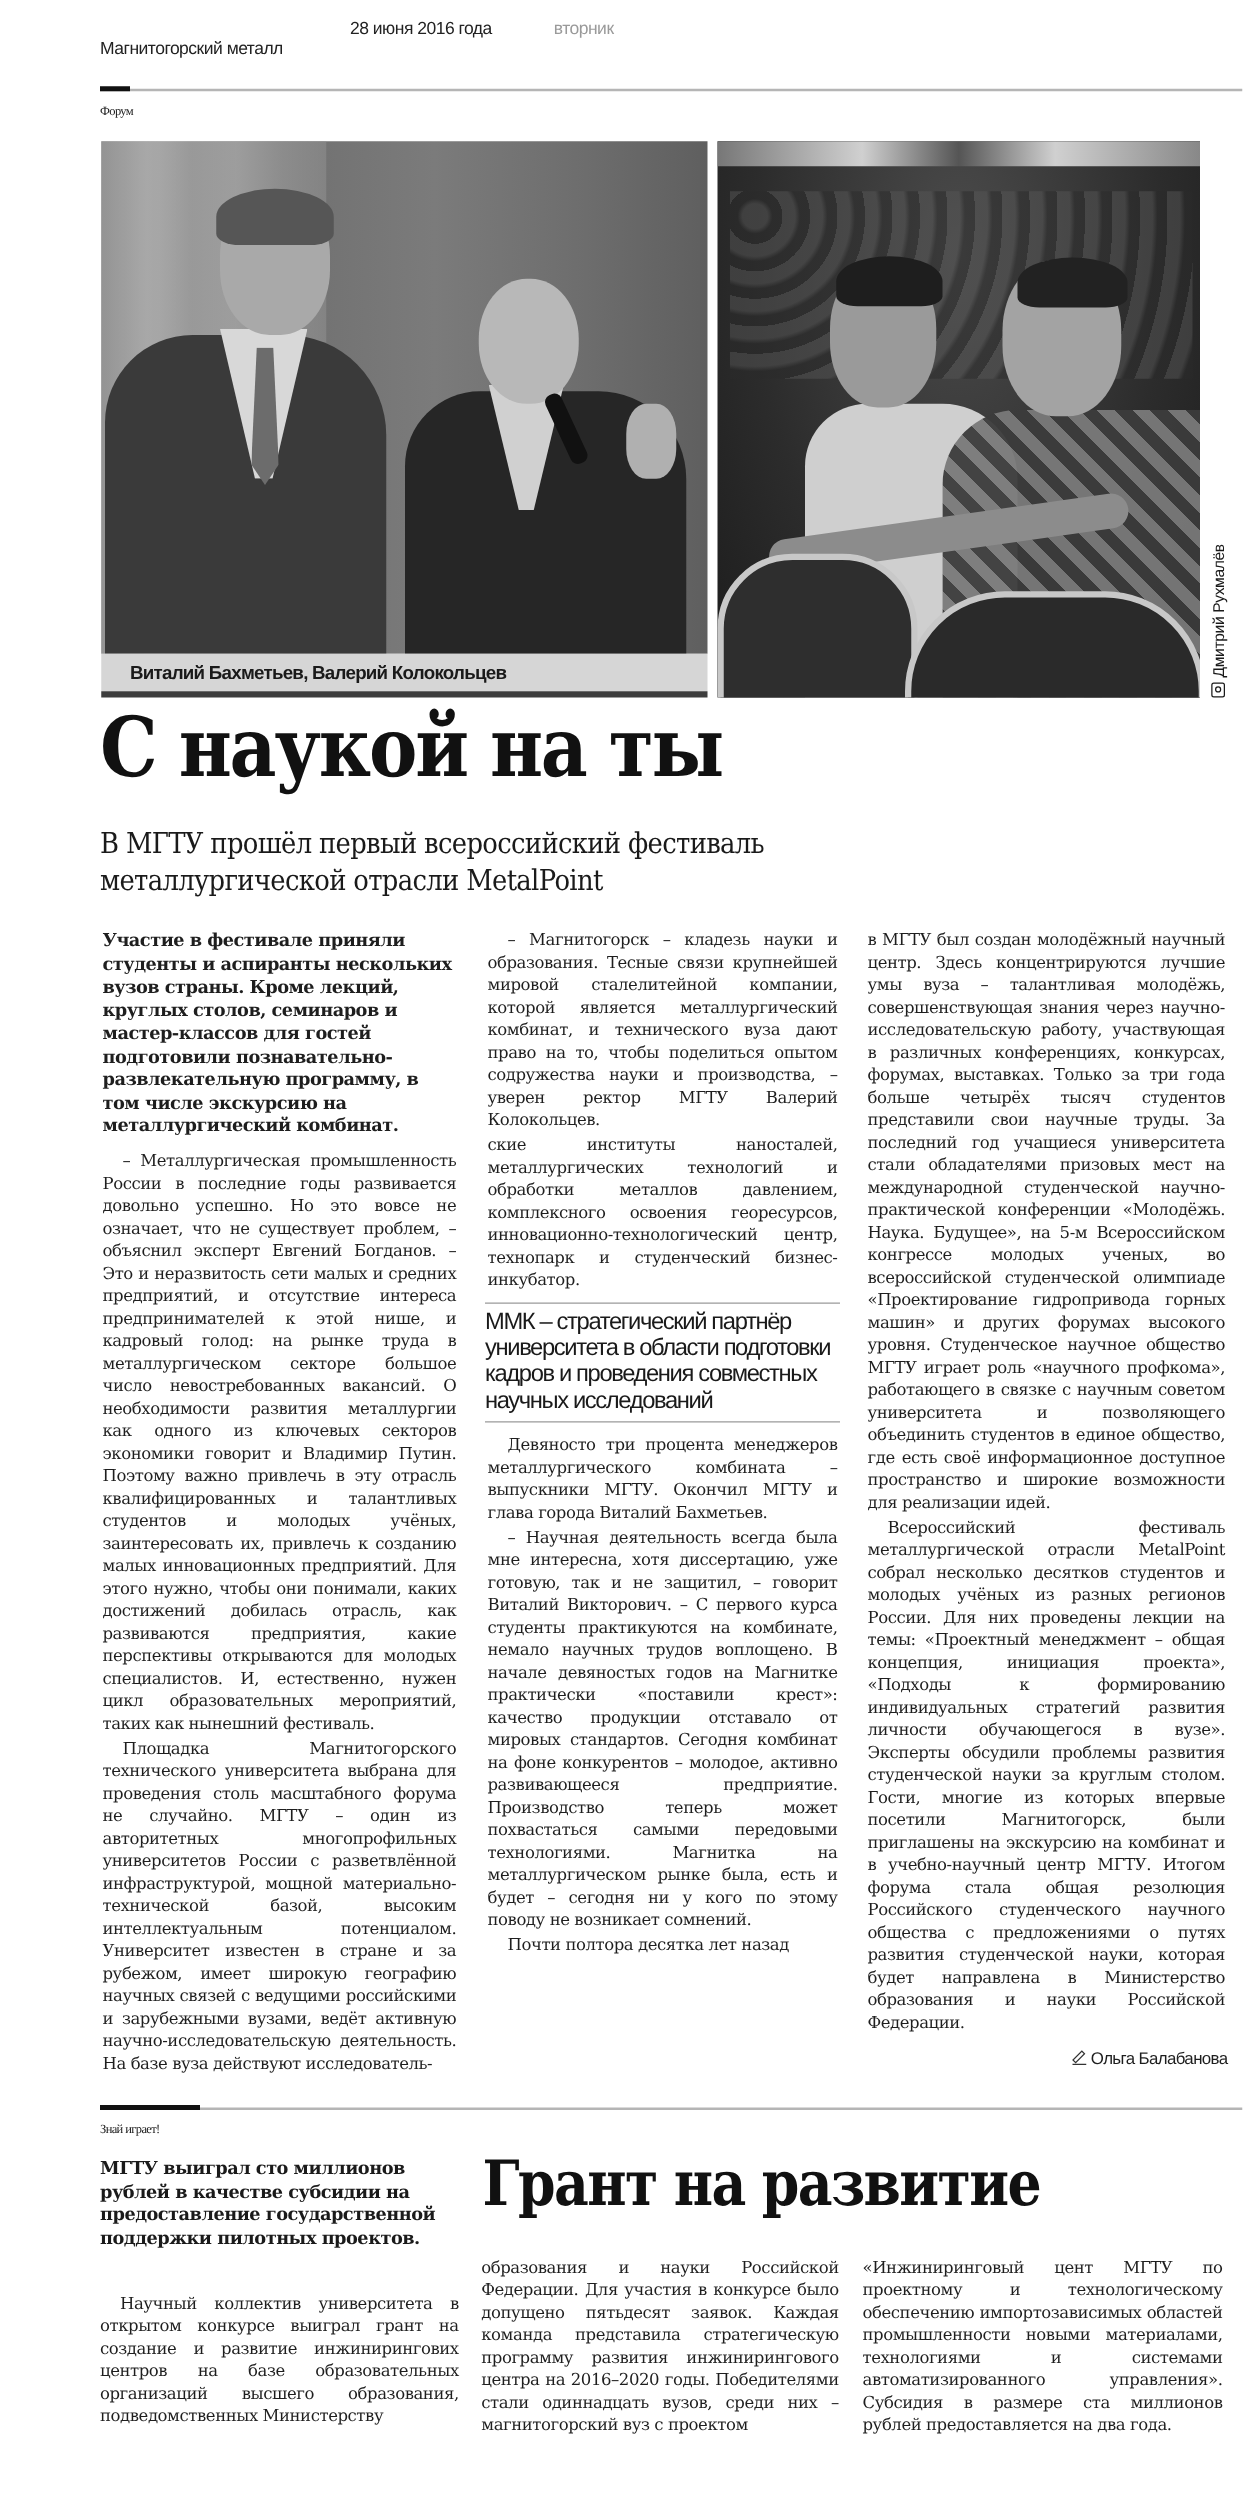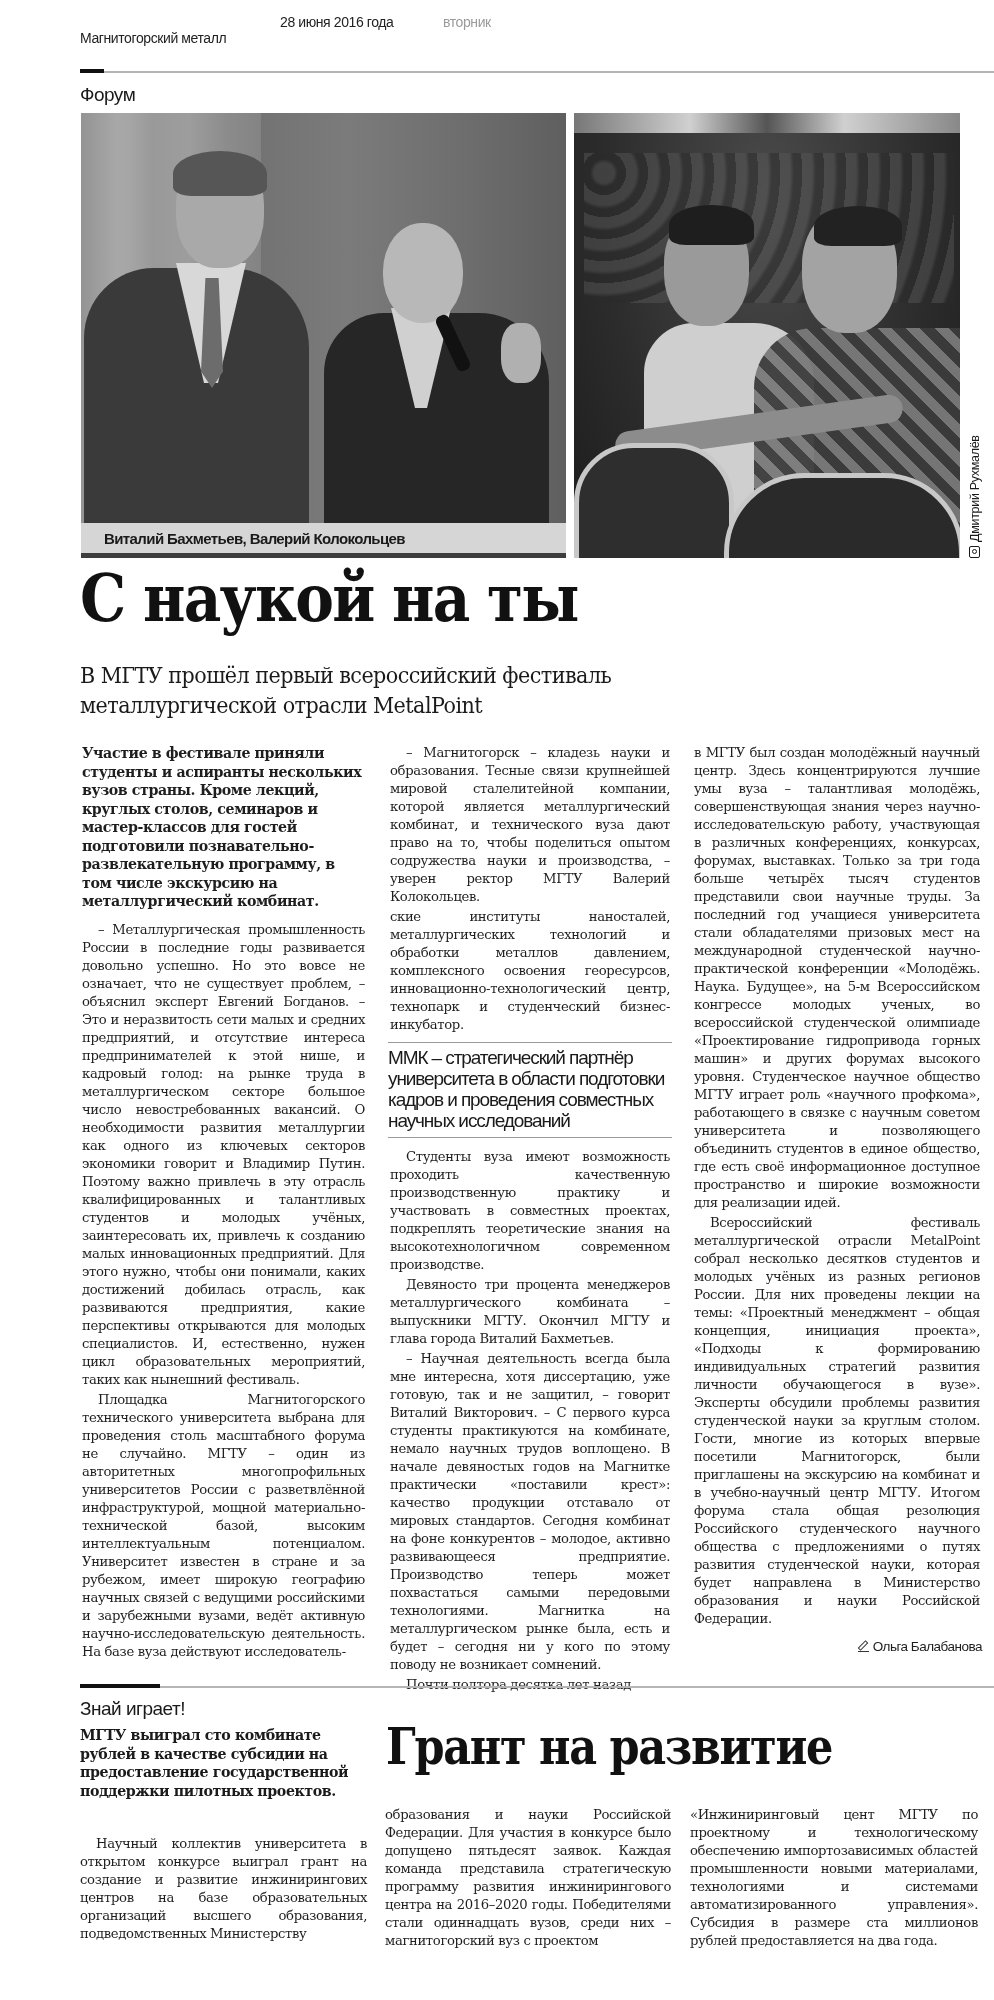--- a/index.html
+++ b/index.html
@@ -8,21 +8,21 @@
   
   .masthead { position: absolute; top: 14px; left: 80px; font-family: "Liberation Sans", sans-serif; font-size: 14px; letter-spacing: -0.4px; color: #222; }
   .masthead span { display: inline-block; }
   .mh-paper { position: absolute; left: 0; top: 16px; white-space: nowrap; }
   .mh-date { position: absolute; left: 200px; top: 0; white-space: nowrap; }
   .mh-day { position: absolute; left: 363px; top: 0; white-space: nowrap; color: #9a9a9a; }
 
   
   .rule { position: absolute; height: 2px; background: #b5b5b5; }
   .rule-thick { position: absolute; height: 4px; background: #111; }
-  .section-label { position: absolute; font-family: Liberation Sans, sans-serif; font-size: 19px; letter-spacing: -0.5px; color: #1a1a1a; }
+  .section-label { position: absolute; font-family: Liberation Serif, serif; font-size: 10px; letter-spacing: -0.5px; color: #1a1a1a; }
 
   
   .photo { position: absolute; overflow: hidden; }
   .photo-left { left: 81px; top: 113px; width: 485px; height: 410px; background: linear-gradient(90deg, #8a8a8a 0%, #9c9c9c 10%, #707070 30%, #7b7b7b 55%, #6d6d6d 80%, #5f5f5f 100%); }
   .photo-right { left: 574px; top: 113px; width: 386px; height: 445px; background: radial-gradient(ellipse at 50% 20%, #4b4b4b 0%, #2c2c2c 60%, #1c1c1c 100%); }
   .caption-bar { position: absolute; left: 81px; top: 523px; width: 485px; height: 30px; background: rgba(210,210,210,0.92); }
   .caption-bar-bottom { position: absolute; left: 81px; top: 553px; width: 485px; height: 5px; background: #3d3d3d; }
   .caption-text { position: absolute; left: 104px; top: 530px; font-family: "Liberation Sans", sans-serif; font-size: 15px; letter-spacing: -0.6px; color: #1a1a1a; white-space: nowrap; font-weight: bold; }
   .photo-credit { position: absolute; left: 968px; top: 558px; transform: rotate(-90deg); transform-origin: 0 0; font-family: "Liberation Sans", sans-serif; font-size: 12.5px; letter-spacing: -0.3px; color: #1a1a1a; white-space: nowrap; }
   .camera-icon { display: inline-block; width: 10px; height: 9px; border: 1.2px solid #1a1a1a; border-radius: 2px; margin-right: 4px; position: relative; vertical-align: -1px; }
@@ -119,37 +119,36 @@
 <div class="col col1">
   <p class="lead">Участие в фестивале приняли студенты и аспиранты нескольких вузов страны. Кроме лекций, круглых столов, семинаров и мастер-классов для гостей подготовили познавательно-развлекательную программу, в том числе экскурсию на металлургический комбинат.</p>
   <p>– Металлургическая промышленность России в последние годы развивается довольно успешно. Но это вовсе не означает, что не существует проблем, – объяснил эксперт Евгений Богданов. – Это и  неразвитость сети малых и средних предприятий, и отсутствие интереса предпринимателей к этой нише, и кадровый голод:  на рынке труда в металлургическом секторе большое число невостребованных вакансий. О необходимости развития металлургии как одного из ключевых секторов экономики говорит и Владимир Путин. Поэтому важно привлечь в эту отрасль квалифицированных и талантливых студентов и молодых учёных, заинтересовать их, привлечь к созданию малых инновационных предприятий. Для этого нужно, чтобы они понимали, каких достижений добилась отрасль, как развиваются предприятия, какие перспективы открываются для молодых специалистов. И, естественно, нужен цикл образовательных мероприятий, таких как нынешний фестиваль.</p>
   <p>Площадка Магнитогорского технического университета выбрана для проведения столь масштабного форума не случайно. МГТУ  – один из авторитетных многопрофильных университетов России с разветвлённой инфраструктурой, мощной материально-технической базой, высоким интеллектуальным потенциалом. Университет известен в стране и за рубежом, имеет широкую географию научных связей с ведущими российскими и зарубежными вузами, ведёт активную научно-исследовательскую деятельность. На базе вуза действуют исследователь-</p>
 </div>
 
 <div class="col col2">
   <p>– Магнитогорск – кладезь науки и образования. Тесные связи крупнейшей мировой сталелитейной компании, которой является металлургический комбинат, и технического вуза дают право на то, чтобы поделиться опытом содружества науки и производства, – уверен ректор МГТУ Валерий Колокольцев.</p>
   <p style="text-indent:0;">ские институты наносталей, металлургических технологий и обработки металлов давлением, комплексного освоения георесурсов, инновационно-технологический центр, технопарк и студенческий бизнес-инкубатор.</p>
   <div class="pull-quote">ММК – стратегический партнёр университета в области подготовки кадров и проведения совместных научных исследований</div>
-  <p>Студенты вуза имеют возможность проходить  качественную производственную практику и участвовать в совместных проектах, подкреплять теоретические знания на высокотехнологичном современном производстве.</p>
   <p>Девяносто три процента менеджеров металлургического комбината – выпускники МГТУ. Окончил МГТУ и глава города Виталий Бахметьев.</p>
   <p>– Научная деятельность всегда была мне интересна, хотя диссертацию, уже готовую, так и не защитил, – говорит Виталий Викторович. – С первого курса студенты практикуются на комбинате, немало научных трудов воплощено. В начале девяностых годов на Магнитке практически «поставили крест»: качество продукции отставало от мировых стандартов. Сегодня комбинат на фоне конкурентов – молодое, активно развивающееся предприятие. Производство теперь может похвастаться самыми передовыми технологиями. Магнитка на металлургическом рынке была, есть и будет  – сегодня ни у кого по этому поводу не возникает сомнений.</p>
   <p>Почти полтора десятка лет назад</p>
 </div>
 
 <div class="col col3">
   <p style="text-indent:0;">в МГТУ был создан молодёжный научный центр. Здесь концентрируются лучшие умы вуза – талантливая молодёжь, совершенствующая знания через научно-исследовательскую работу, участвующая в различных конференциях, конкурсах, форумах, выставках. Только за три года больше четырёх тысяч студентов  представили свои научные труды. За последний год учащиеся университета  стали обладателями призовых мест на международной студенческой  научно-практической конференции «Молодёжь. Наука. Будущее», на 5-м Всероссийском конгрессе молодых ученых, во всероссийской студенческой олимпиаде «Проектирование гидропривода горных машин» и других форумах высокого уровня. Студенческое научное общество МГТУ играет роль «научного профкома», работающего в связке с научным советом университета и позволяющего объединить студентов в единое общество, где есть своё информационное доступное пространство и широкие возможности для реализации идей.</p>
   <p>Всероссийский фестиваль металлургической отрасли MetalPoint собрал несколько десятков студентов и молодых учёных из разных регионов России. Для них проведены лекции на темы: «Проектный менеджмент – общая концепция, инициация проекта», «Подходы к формированию индивидуальных стратегий развития личности обучающегося в вузе». Эксперты обсудили проблемы развития студенческой науки за круглым столом. Гости, многие из которых впервые посетили Магнитогорск, были приглашены на экскурсию на комбинат и в учебно-научный центр МГТУ. Итогом форума стала общая резолюция Российского студенческого научного общества с предложениями о путях развития студенческой науки, которая будет направлена в Министерство образования и науки Российской Федерации.</p>
   <div class="byline"><span class="pencil-icon"></span><span>Ольга Балабанова</span></div>
 </div>
 
 <div class="rule" style="left:80px; top:1686px; width:914px;"></div>
 <div class="rule-thick" style="left:80px; top:1684px; width:80px;"></div>
 <div class="section-label" style="left:80px; top:1698px;">Знай играет!</div>
 
-<div class="grant-lead">МГТУ выиграл сто комбинате рублей в качестве субсидии  на предоставление государственной поддержки пилотных проектов.</div>
+<div class="grant-lead">МГТУ выиграл сто миллионов рублей в качестве субсидии  на предоставление государственной поддержки пилотных проектов.</div>
 <h2 class="grant-title" style="margin:0;">Грант на развитие</h2>
 
 <div class="gcol gcol1">
   <p>Научный коллектив университета  в открытом конкурсе выиграл грант на создание и развитие  инжинирингових центров на базе образовательных организаций высшего образования, подведомственных Министерству</p>
 </div>
 <div class="gcol gcol2">
   <p>образования и науки Российской Федерации. Для участия в конкурсе было допущено пятьдесят  заявок. Каждая команда представила стратегическую программу развития инжинирингового центра на 2016–2020 годы. Победителями стали одиннадцать вузов, среди них – магнитогорский вуз  с проектом</p>
 </div>
 <div class="gcol gcol3">
   <p>«Инжиниринговый цент МГТУ по проектному и технологическому обеспечению импортозависимых областей промышленности новыми материалами, технологиями и системами автоматизированного управления». Субсидия в размере ста миллионов рублей предоставляется на два года.</p>

